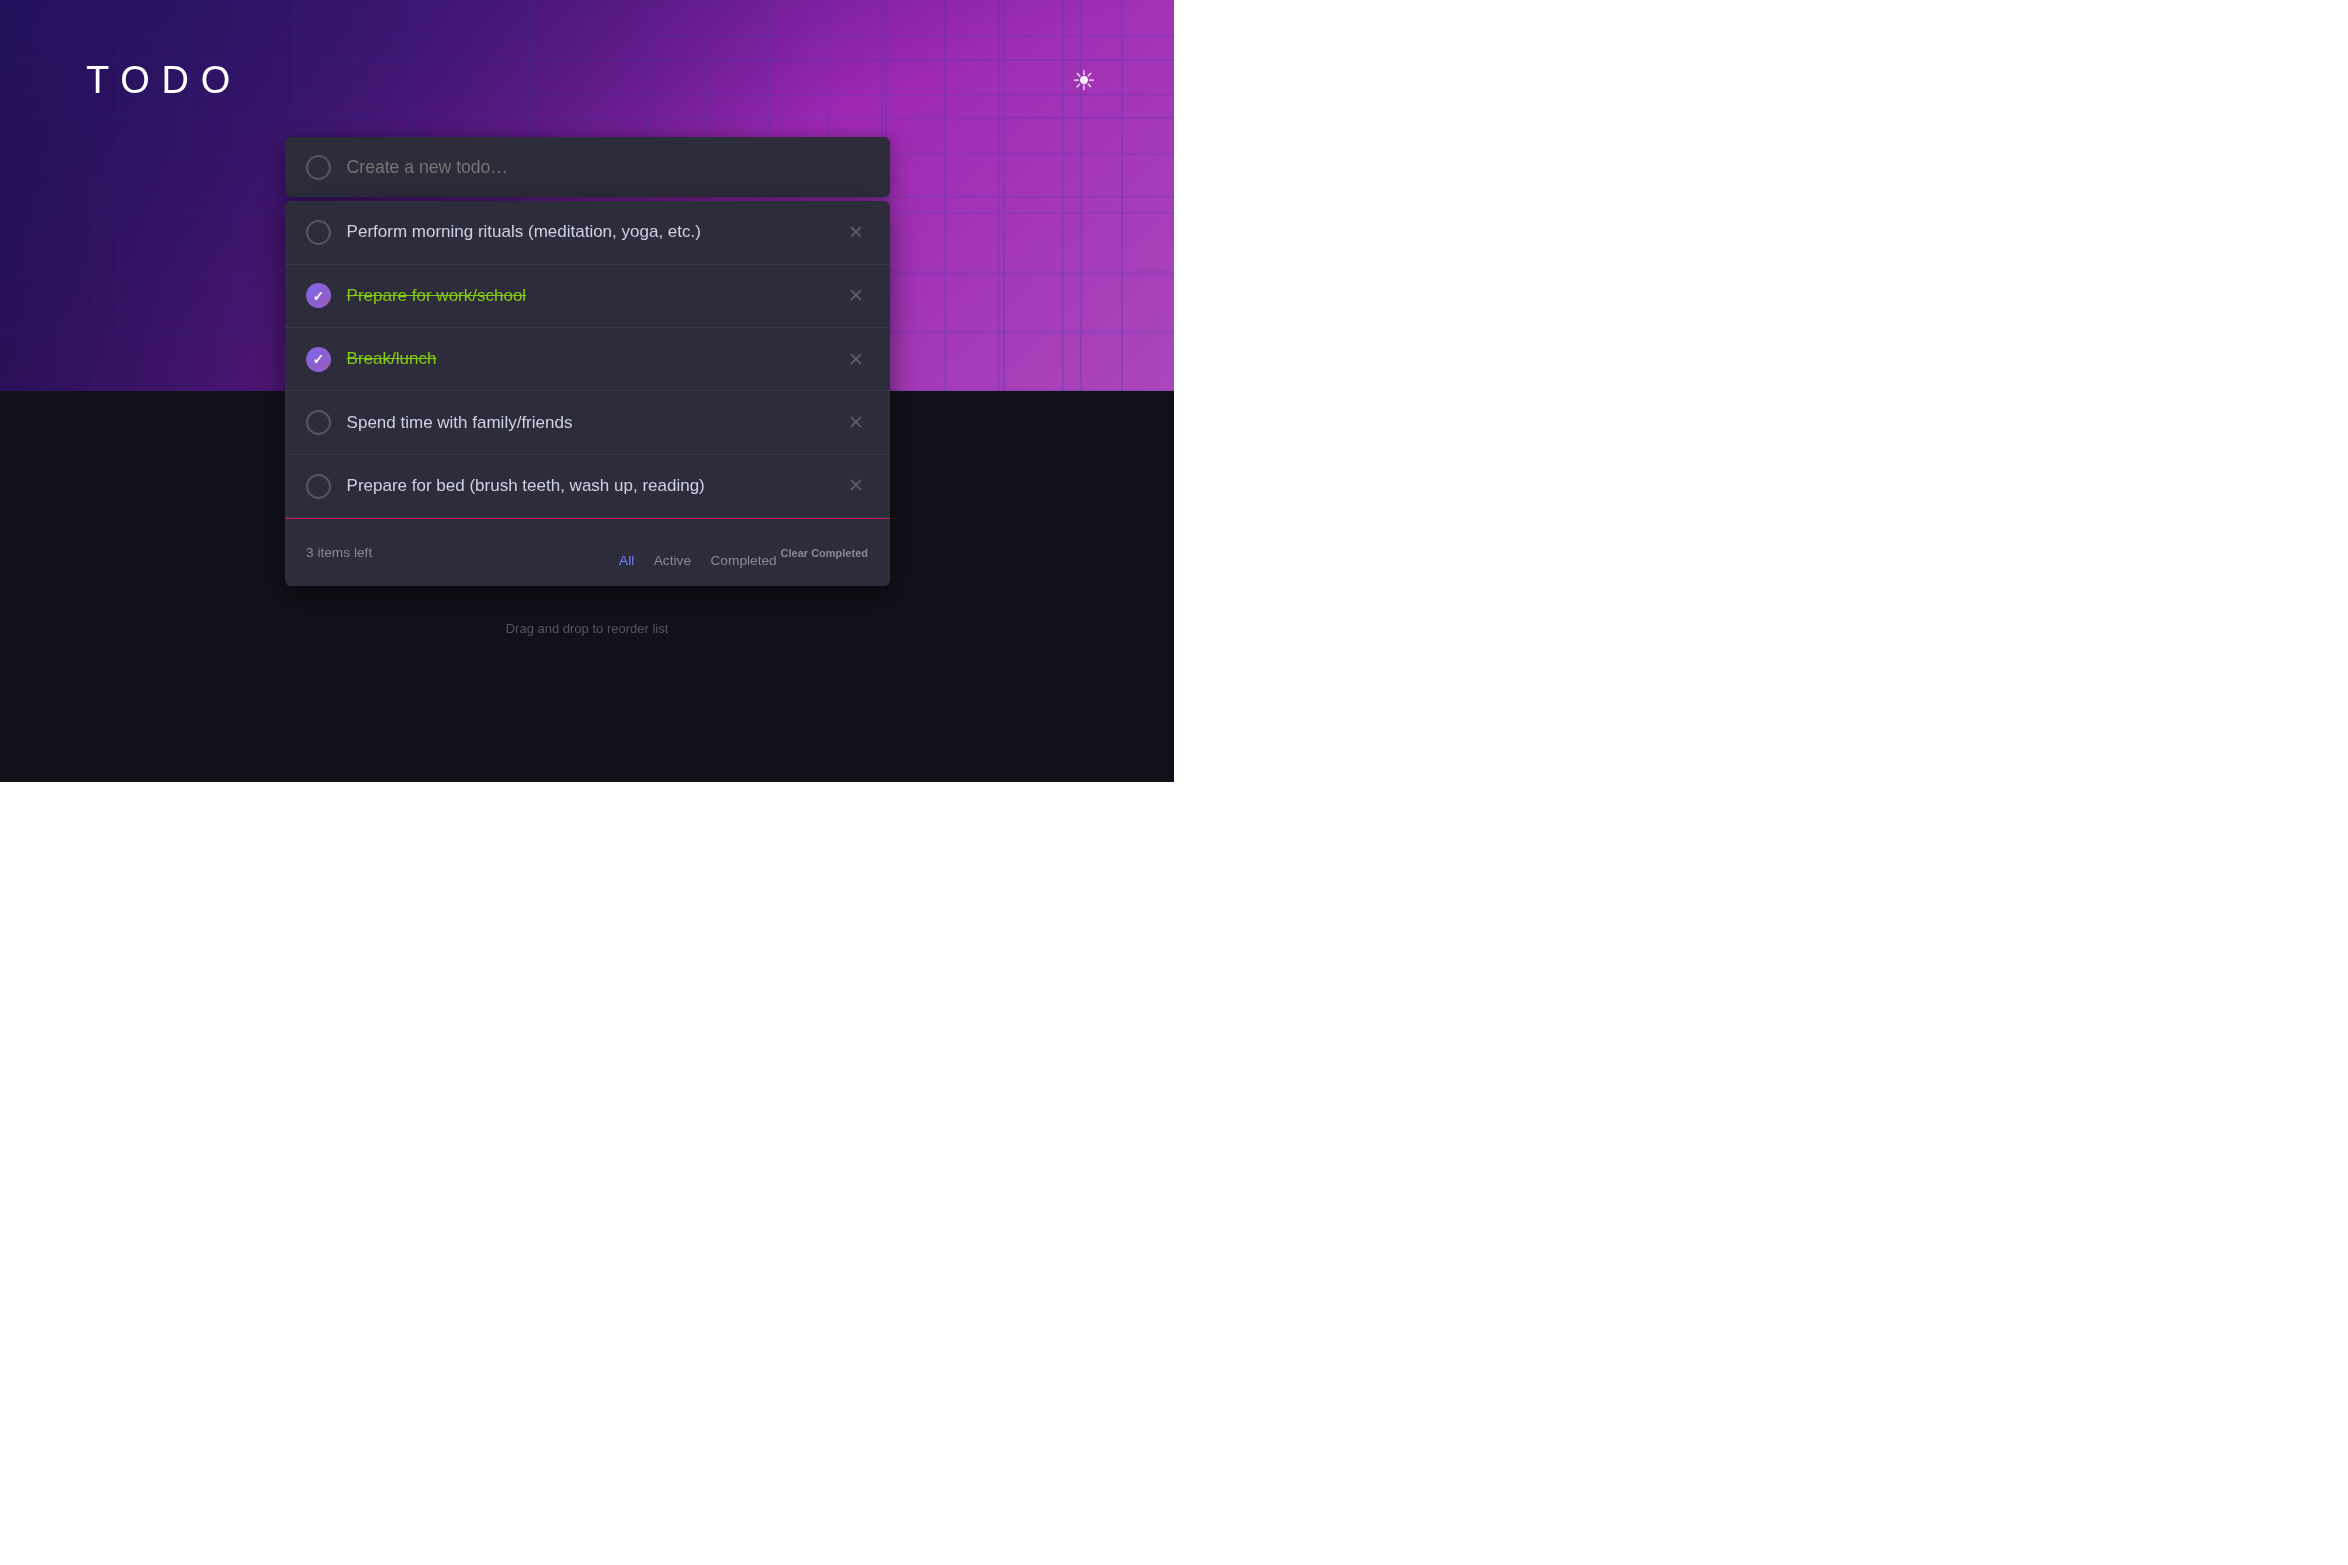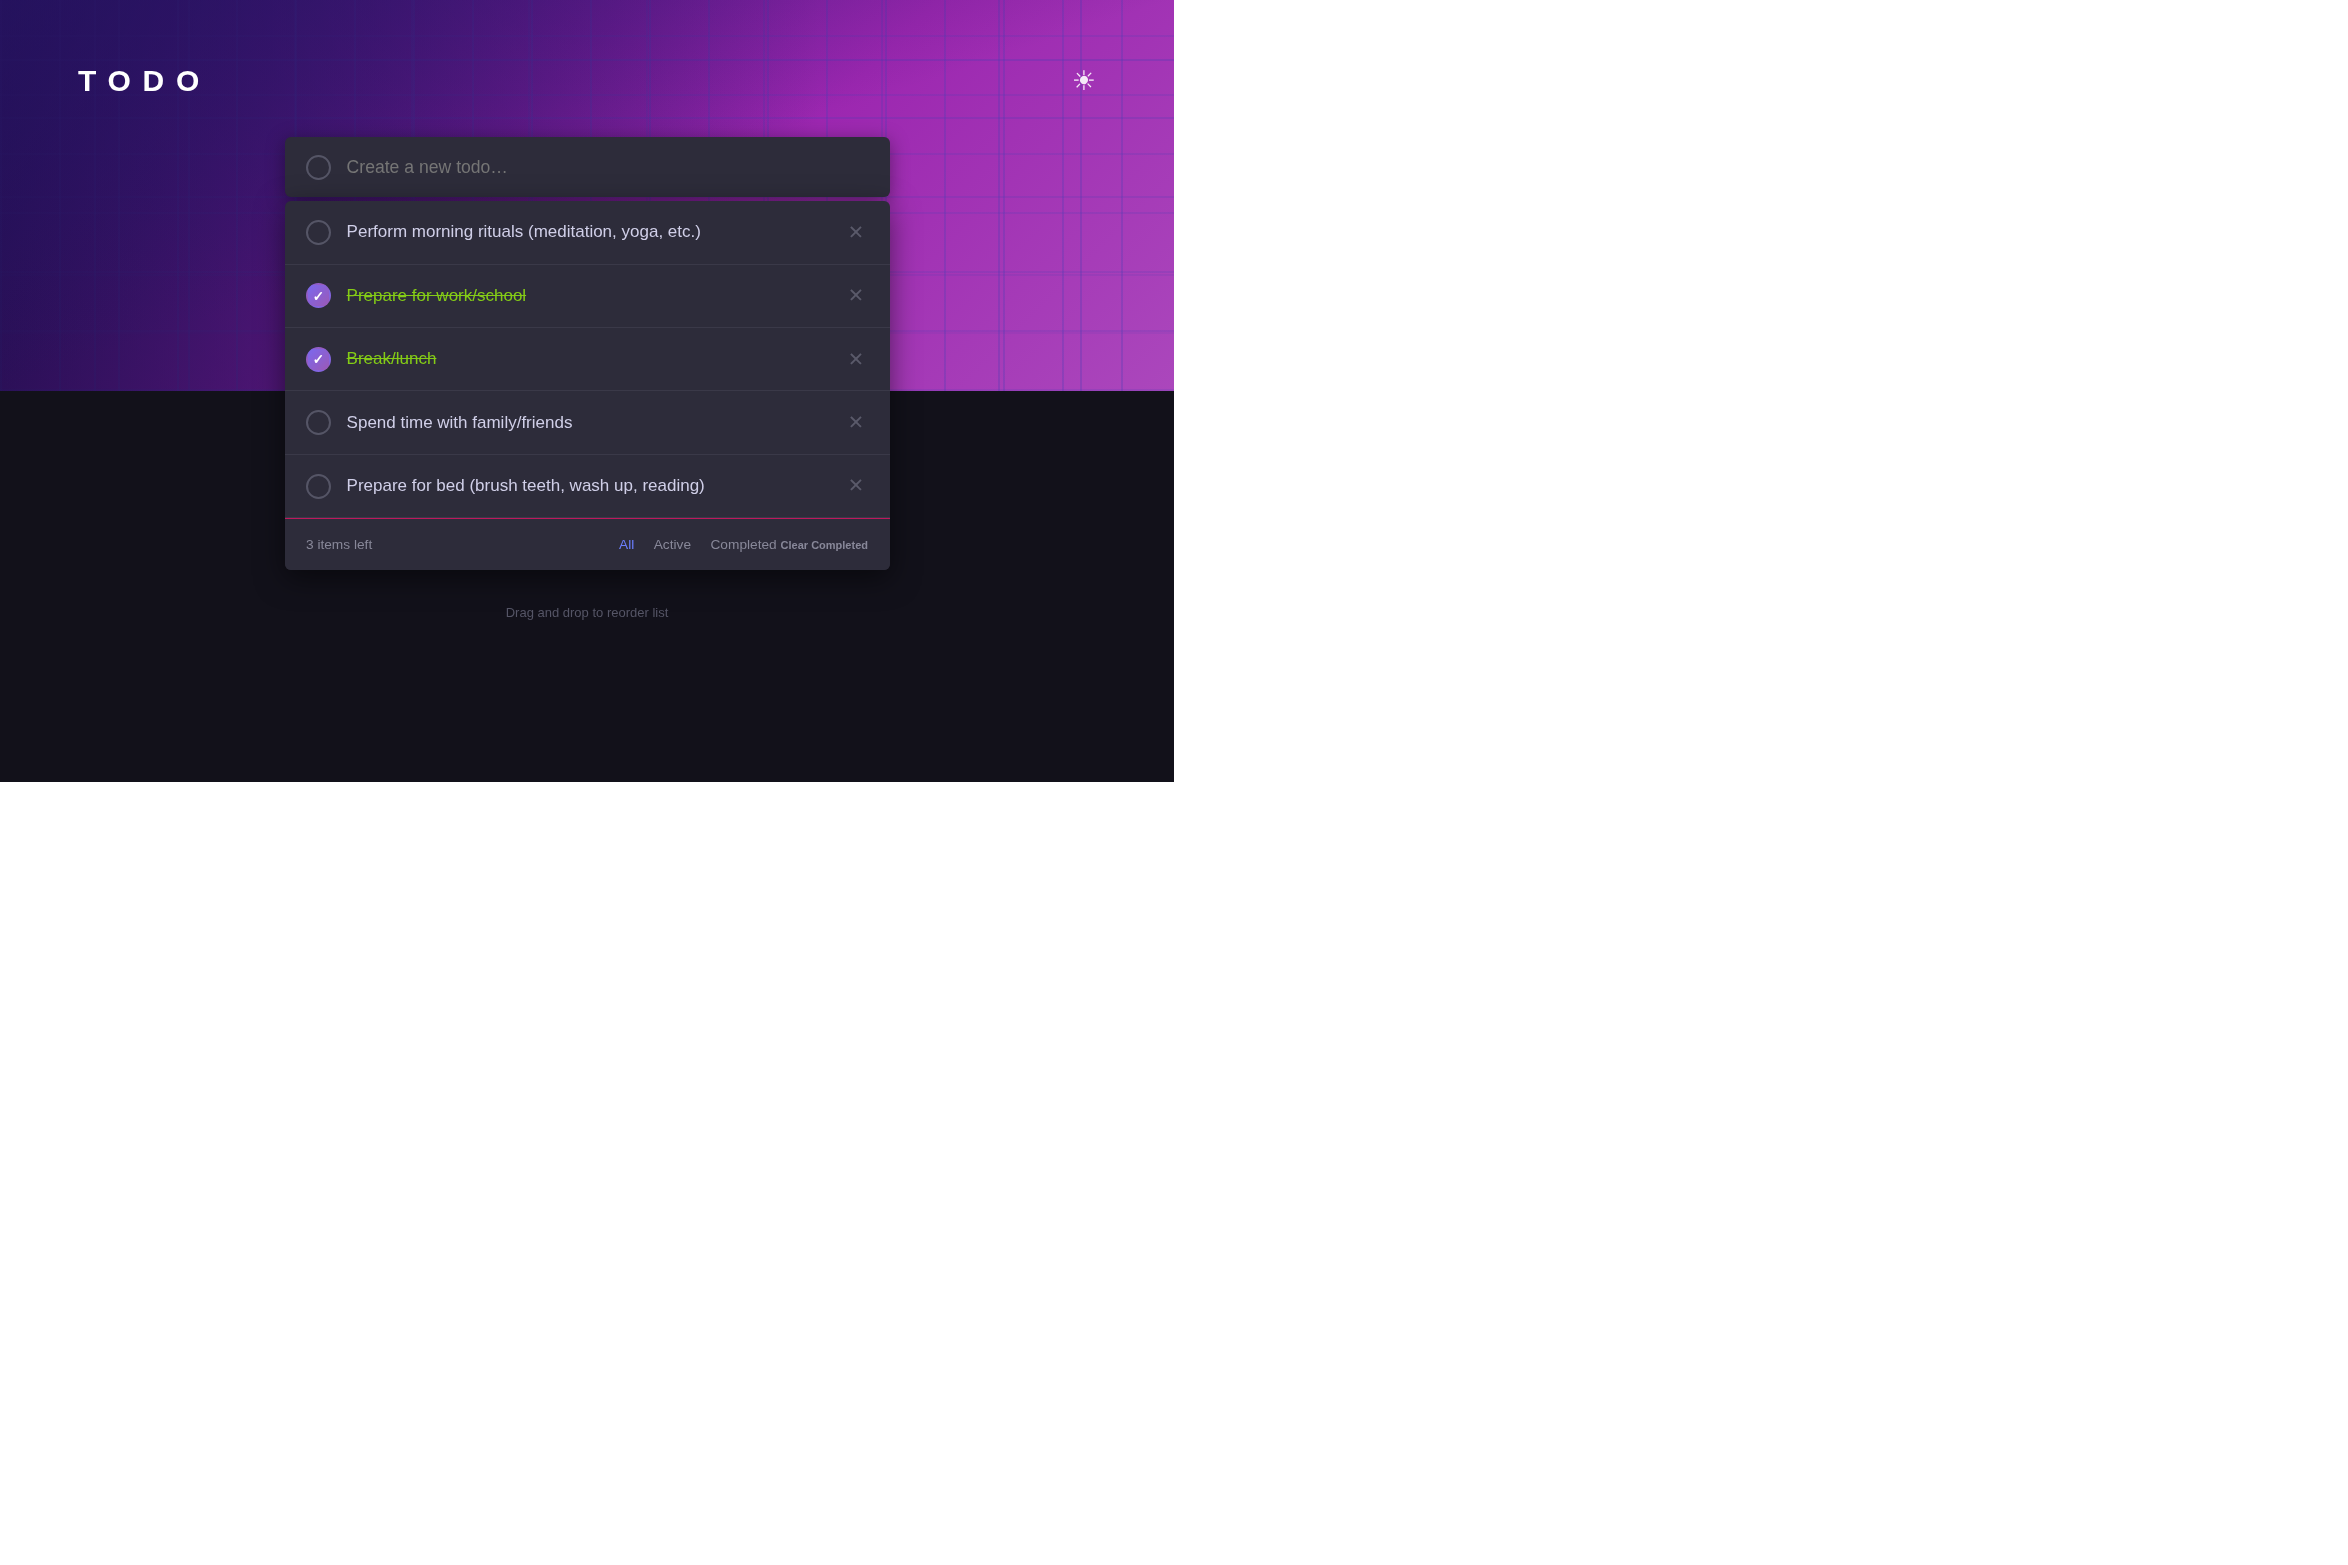--- a/index.html
+++ b/index.html
@@ -50,24 +50,25 @@
       height: 161px;
       display: flex;
       align-items: center;
       justify-content: space-between;
       padding: 0 78px;
       z-index: 10;
     }
 
     .app-title {
       color: #ffffff;
-      font-size: 30px;
-      font-weight: 700;
+      font-size: 38px;
+      font-weight: 400;
       letter-spacing: 11.7px;
       text-transform: uppercase;
+      margin-left: 8px;
     }
 
     .sun-icon {
       color: #ffffff;
       font-size: 27px;
       cursor: pointer;
       opacity: 0.9;
     }
 
     .main-content {
@@ -186,20 +187,21 @@
 
     .items-left {
       flex: 1;
       color: #888899;
     }
 
     .filter-buttons {
       display: flex;
       gap: 11.7px;
       align-items: center;
+      margin-top: 16px;
     }
 
     .filter-btn {
       background: transparent;
       border: none;
       color: #888899;
       font-size: 13.7px;
       cursor: pointer;
       padding: 2px 3.9px;
       font-family: inherit;

